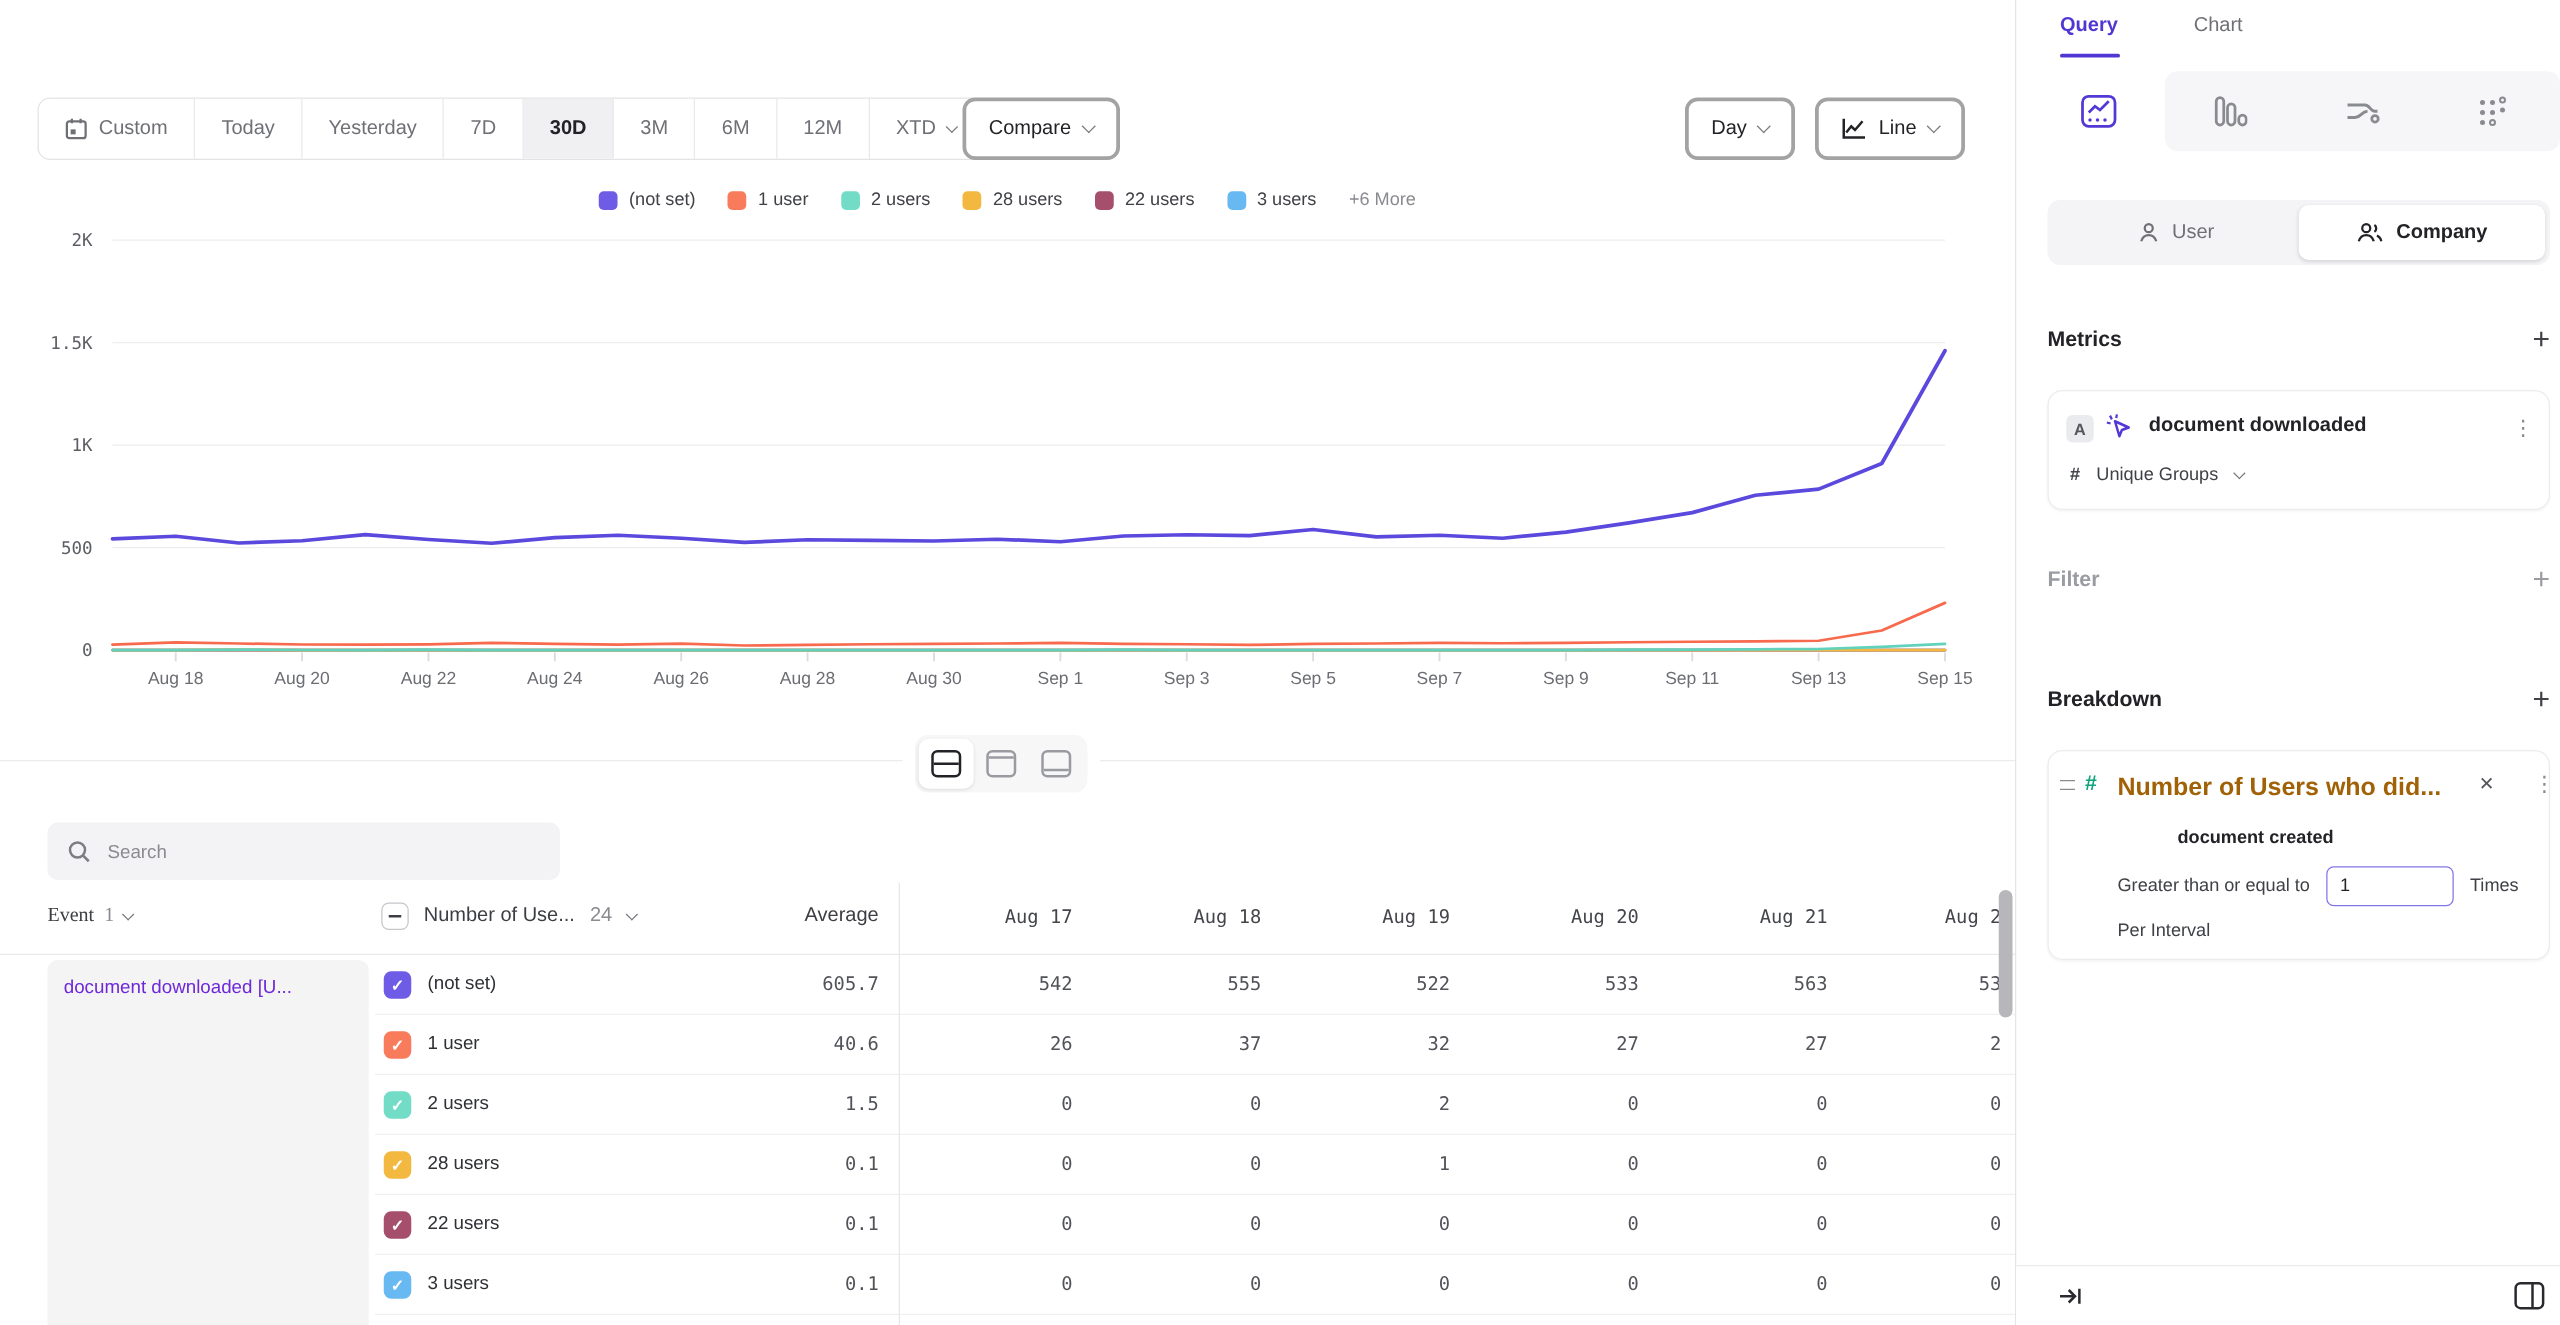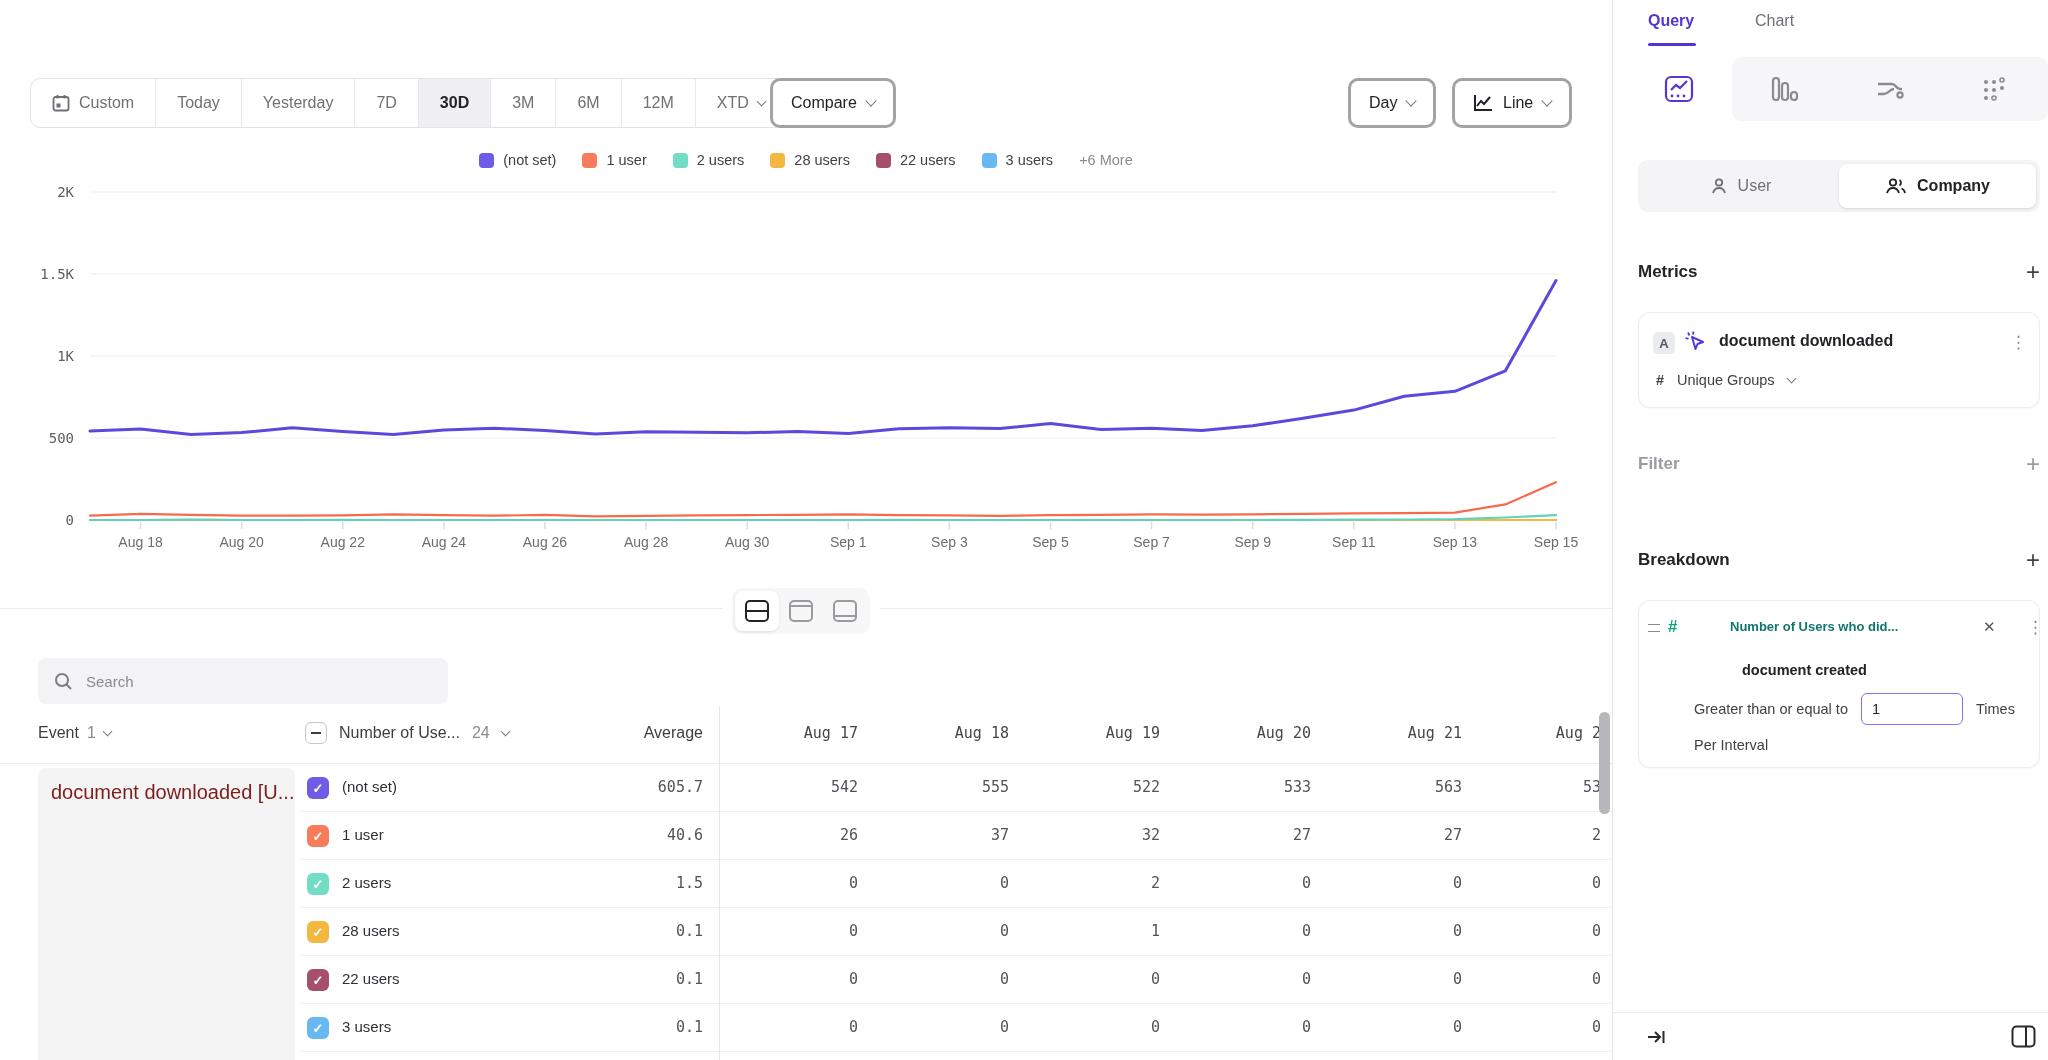--- a/index.html
+++ b/index.html
@@ -50,36 +50,36 @@
   .lt-bottom::after { bottom:3px; }
 
   .search { position:absolute; left:38px; top:658px; width:410px; height:46px; background:#f3f3f5;
     border-radius:8px; display:flex; align-items:center; gap:13px; padding:0 16px; }
   .search input { flex:1; background:transparent; border:none; outline:none; font-size:15px;
     font-family:"Liberation Sans", sans-serif; color:#a16207; }
   .search input::placeholder { color:#8a8b90; }
 
   .thead { position:absolute; left:0; top:706px; width:1612px; height:58px; border-bottom:1px solid #e9e9eb; }
   .th-event { position:absolute; left:38px; top:18px; display:flex; align-items:center; gap:8px;
-    font-size:16px; color:#3c3e43; cursor:pointer; }
+    font-size:16px; color:#3c3e43; cursor:pointer;font-family:Liberation Serif, serif; }
   .th-count { color:#8a8b90; }
   .th-series { position:absolute; left:305px; top:16px; display:flex; align-items:center; gap:12px;
     font-size:16px; color:#3c3e43; cursor:pointer; }
   .th-avg { position:absolute; left:583px; top:18px; width:120px; text-align:right; font-size:16px; color:#3c3e43; }
   .th-dates { position:absolute; left:725px; top:18px; width:887px; display:flex; overflow:hidden; }
   .th-date { flex:none; width:151px; text-align:right; padding-right:18px; font-size:15px; color:#44464b; }
   .th-date:last-child { padding-right:30px; }
   .cb-ind { width:22px; height:22px; border:1.5px solid #c6c6cb; border-radius:6px; background:#fff;
     position:relative; cursor:pointer; flex:none; }
   .cb-ind::after { content:""; position:absolute; left:5px; right:5px; top:9px; height:2px; background:#3c3e43; }
 
   .tbody { position:absolute; left:0; top:764px; width:1612px; height:296px; overflow:hidden; }
   .event-block { position:absolute; left:38px; top:4px; width:257px; height:292px; background:#f4f4f5;
     border-radius:8px 8px 0 0; z-index:2; }
-  .event-block span { display:block; padding:13px 0 0 13px; font-size:20px; color:#7f1d1d; white-space:nowrap; }
+  .event-block span { display:block; padding:13px 0 0 13px; font-size:15px; color:#6d28d9; white-space:nowrap; }
   .trow { position:absolute; left:0; width:1612px; height:48px; }
   .trow-line { position:absolute; left:300px; right:0; bottom:0; height:1px; background:#f0f0f1; }
   .cb { position:absolute; left:307px; top:13px; width:22px; height:22px; border-radius:6px; color:#fff;
     font-size:13px; font-weight:700; display:flex; align-items:center; justify-content:center; cursor:pointer; }
   .trow-label { position:absolute; left:342px; top:14px; font-size:15px; color:#2e3035; }
   .trow-avg { position:absolute; left:583px; top:14px; width:120px; text-align:right; font-size:15px; color:#515359; }
   .trow-vals { position:absolute; left:725px; top:14px; width:887px; display:flex; overflow:hidden; }
   .td-val { flex:none; width:151px; text-align:right; padding-right:18px; font-size:15px; color:#515359; }
   .td-val:last-child { padding-right:30px; }
   .col-divider { position:absolute; left:719px; top:706px; width:1px; height:354px; background:#e7e7ea; }
@@ -125,22 +125,22 @@
   .kebab { position:absolute; color:#8a8b90; font-size:17px; letter-spacing:0; cursor:pointer; }
   .mc-kebab { right:12px; top:19px; }
   .mc-agg { position:absolute; left:17px; top:59px; display:flex; align-items:center; gap:13px;
     font-size:14.5px; color:#3f4146; cursor:pointer; }
   .mc-hash { font-weight:700; color:#44464b; }
 
   .breakdown-card { top:600px; height:168px; }
   .bc-handle { position:absolute; left:9px; top:23px; width:12px; height:8px;
     border-top:1.6px solid #8a8b90; border-bottom:1.6px solid #8a8b90; cursor:grab; }
   .bc-hash { position:absolute; left:29px; top:16px; font-size:17px; font-weight:700; color:#0fa47b; }
-  .bc-title { position:absolute; left:55px; top:18px; font-size:13px; font-weight:600; color:#0f766e;
-    white-space:nowrap; cursor:pointer;margin-left:36px; }
+  .bc-title { position:absolute; left:55px; top:18px; font-size:20px; font-weight:600; color:#a16207;
+    white-space:nowrap; cursor:pointer; }
   .bc-close { position:absolute; left:344px; top:17px; font-size:15px; color:#55565b; cursor:pointer; }
   .bc-kebab { left:388px; top:16px; }
   .bc-event { position:absolute; left:55px; top:61px; font-size:14.5px; font-weight:700; color:#232327;margin-left:48px; }
   .bc-cond { position:absolute; left:55px; top:92px; display:flex; align-items:center; gap:13px;
     font-size:14.5px; color:#3f4146; }
   .bc-input { width:102px; height:32px; border:1.5px solid #8377e6; border-radius:6px; padding:0 10px;
     font-size:14.5px; font-family:"Liberation Sans", sans-serif; color:#232327; outline:none; }
   .bc-per { position:absolute; left:55px; top:136px; font-size:14.5px; color:#3f4146; cursor:pointer; }
 
   .sb-bottom { position:absolute; left:0; right:0; bottom:0; height:48px; border-top:1px solid #ececee;

